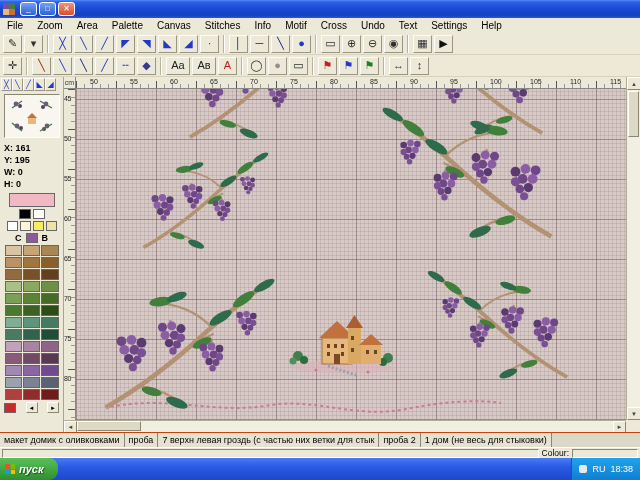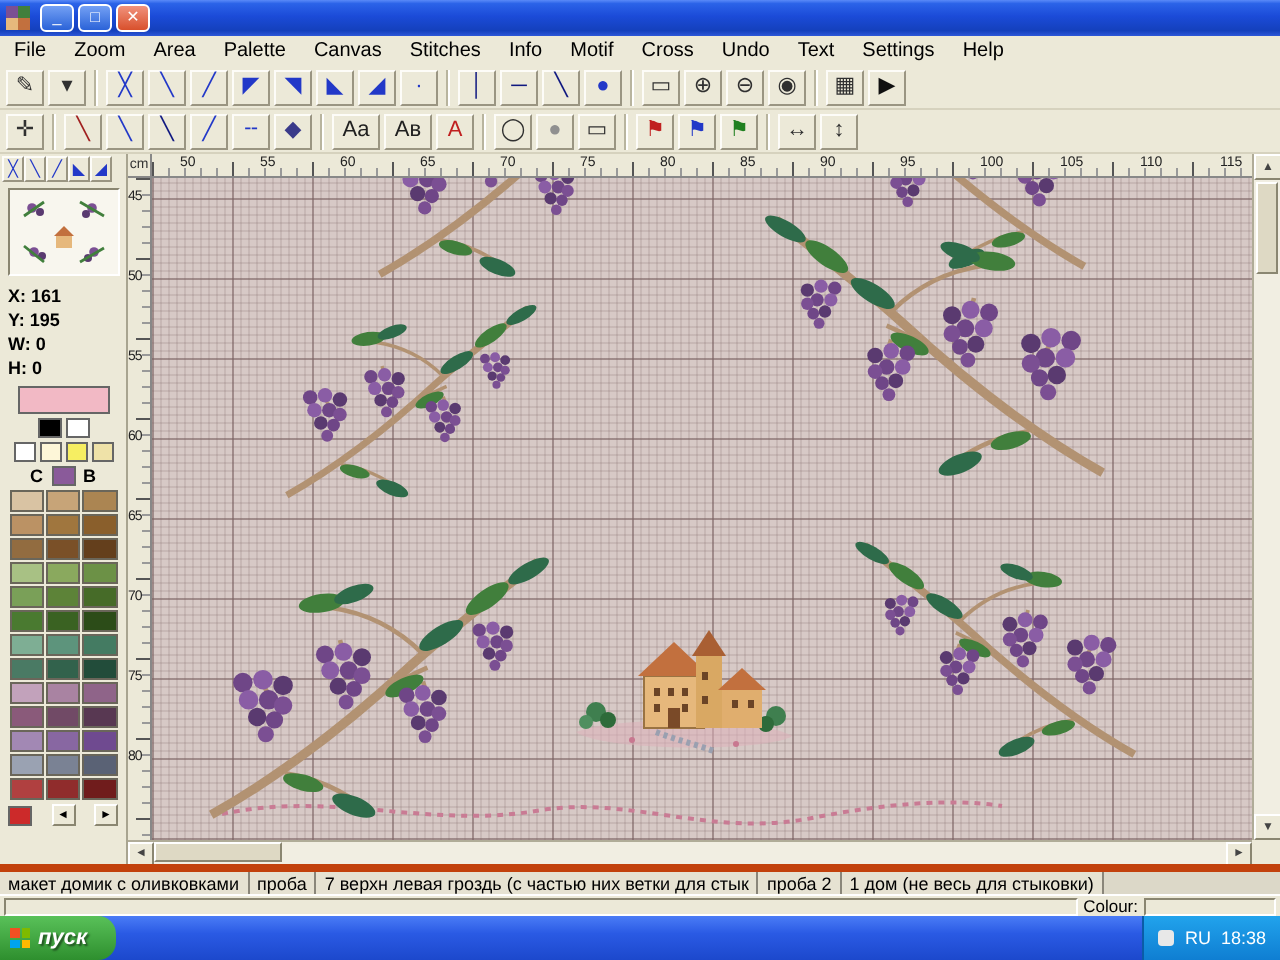--- a/index.html
+++ b/index.html
@@ -87,21 +87,21 @@
   .hscroll { position:absolute; left:64px; right:14px; bottom:0; height:12px; background:#f1eee2; border-top:1px solid #b0ac98; display:flex; }
   .scroll-btn { width:13px; height:12px; flex:none; display:flex; align-items:center; justify-content:center;
     font-size:6px; color:#444; background:#ece9d8; border:1px solid; border-color:#fff #8a8671 #8a8671 #fff; }
   .vscroll .scroll-btn { width:14px; height:13px; }
   .vthumb { position:absolute; left:1px; right:1px; top:14px; height:46px; background:#ded9c4;
     border:1px solid; border-color:#fff #8a8671 #8a8671 #fff; }
   .hthumb { width:64px; height:10px; margin-top:0; background:#ded9c4; border:1px solid; border-color:#fff #8a8671 #8a8671 #fff; }
 
   
   .tabsrow { position:absolute; left:0; top:432px; width:640px; height:15px; background:#dcd8c8;
-    border-top:4px solid #c2410c; display:flex; align-items:stretch; overflow:hidden; white-space:nowrap; }
+    border-top:1px solid #c2410c; display:flex; align-items:stretch; overflow:hidden; white-space:nowrap; }
   .tab { font-size:9px; padding:1px 4px; border-right:1px solid #8a867a; background:#e6e2d2; display:flex; align-items:center; }
   .tab.active { background:#fffdf2; font-weight:bold; }
   .statusbar { position:absolute; left:0; top:447px; width:640px; height:11px; background:#ece9d8;
     border-top:1px solid #fff; display:flex; align-items:center; font-size:8.5px; padding:0 2px; gap:3px; }
   .status-field { height:9px; background:#ece9d8; border:1px solid; border-color:#8a8671 #fff #fff #8a8671; }
   .status-main { flex:1; }
   .status-colour-box { width:66px; }
 
   
   .taskbar { position:absolute; left:0; top:458px; width:640px; height:22px;

